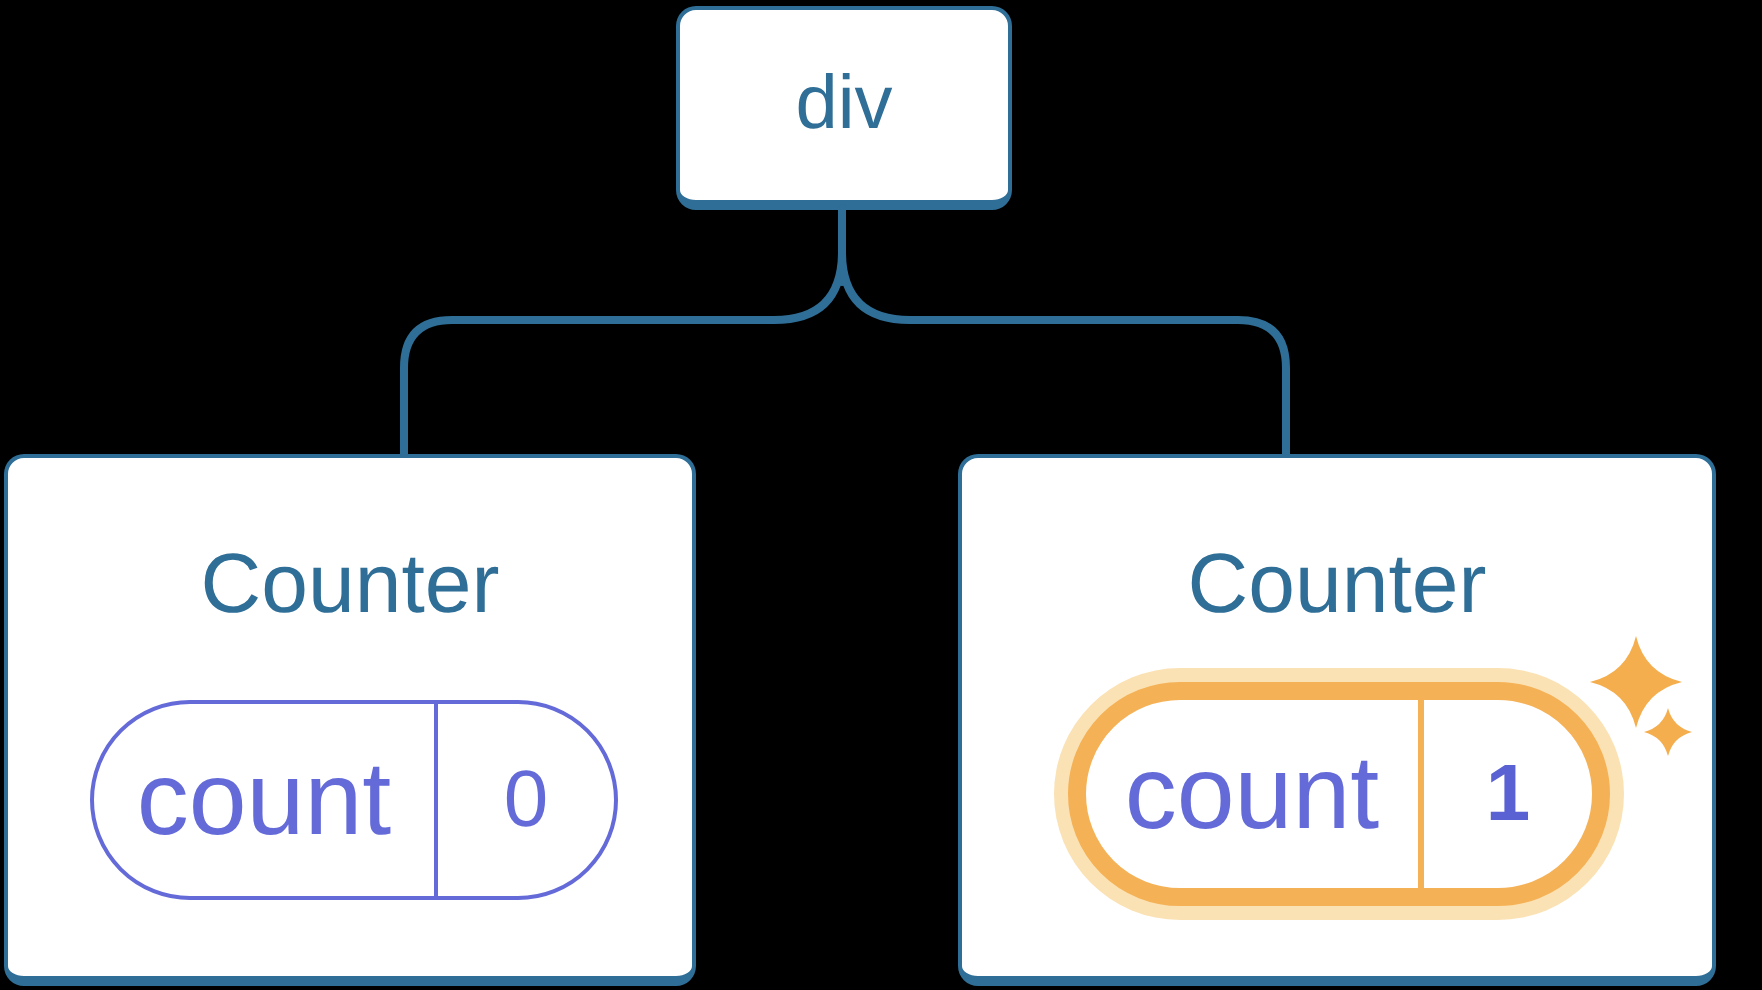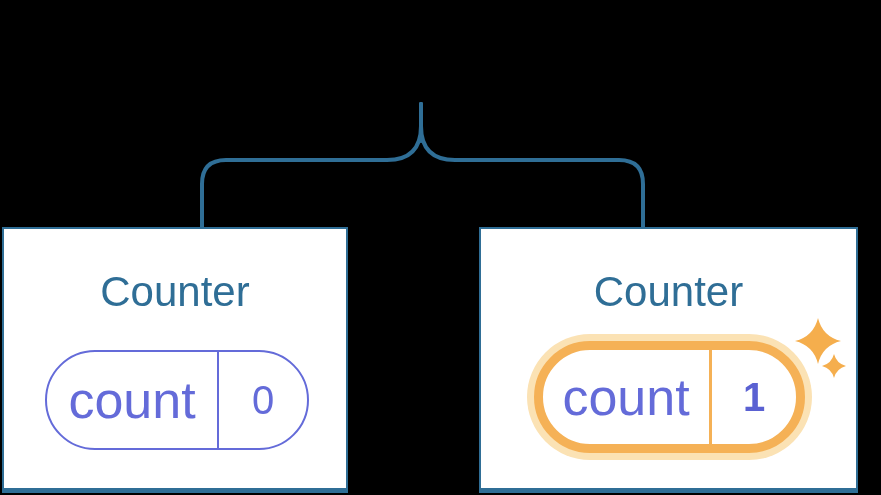--- a/index.html
+++ b/index.html
@@ -12,21 +12,21 @@
     position:absolute;left:338px;top:3px;width:168px;height:102px;
     box-sizing:border-box;background:#ffffff;
     border:2px solid #2f6e96;border-bottom-width:5px;border-radius:10px;
     display:flex;align-items:center;justify-content:center;
   }
   .node-root-label{font-size:38px;font-weight:500;color:#2f6e96;}
   
   .card{
     position:absolute;top:227px;height:266px;box-sizing:border-box;
     background:#ffffff;border:2px solid #2f6e96;border-bottom-width:5px;
-    border-radius:0;
+    border-radius:10px;
   }
   .card-left{left:2px;width:346px;}
   .card-right{left:479px;width:379px;}
   .card-title{
     position:absolute;top:42px;left:0;right:0;text-align:center;
     font-size:42px;font-weight:500;color:#2f6e96;line-height:1;
   }
   
   .pill{
     position:absolute;box-sizing:border-box;background:#ffffff;
@@ -48,20 +48,23 @@
   
   .overlay{position:absolute;left:0;top:0;width:881px;height:495px;pointer-events:none;z-index:5;}
   .branch{fill:none;stroke:#2f6e96;stroke-width:4;stroke-linecap:round;stroke-linejoin:round;}
   .sparkle{fill:#f5ae4d;}
 </style>
 </head>
 <body>
 
 <div class="stage">
 
+  <div class="node-root">
+    <span class="node-root-label">div</span>
+  </div>
 
   <div class="card card-left">
     <div class="card-title">Counter</div>
     <div class="pill pill-plain">
       <div class="pill-main">
         <span class="pill-label">count</span>
       </div>
       <div class="pill-sep"></div>
       <div class="pill-val">
         <span class="pill-value">0</span>

